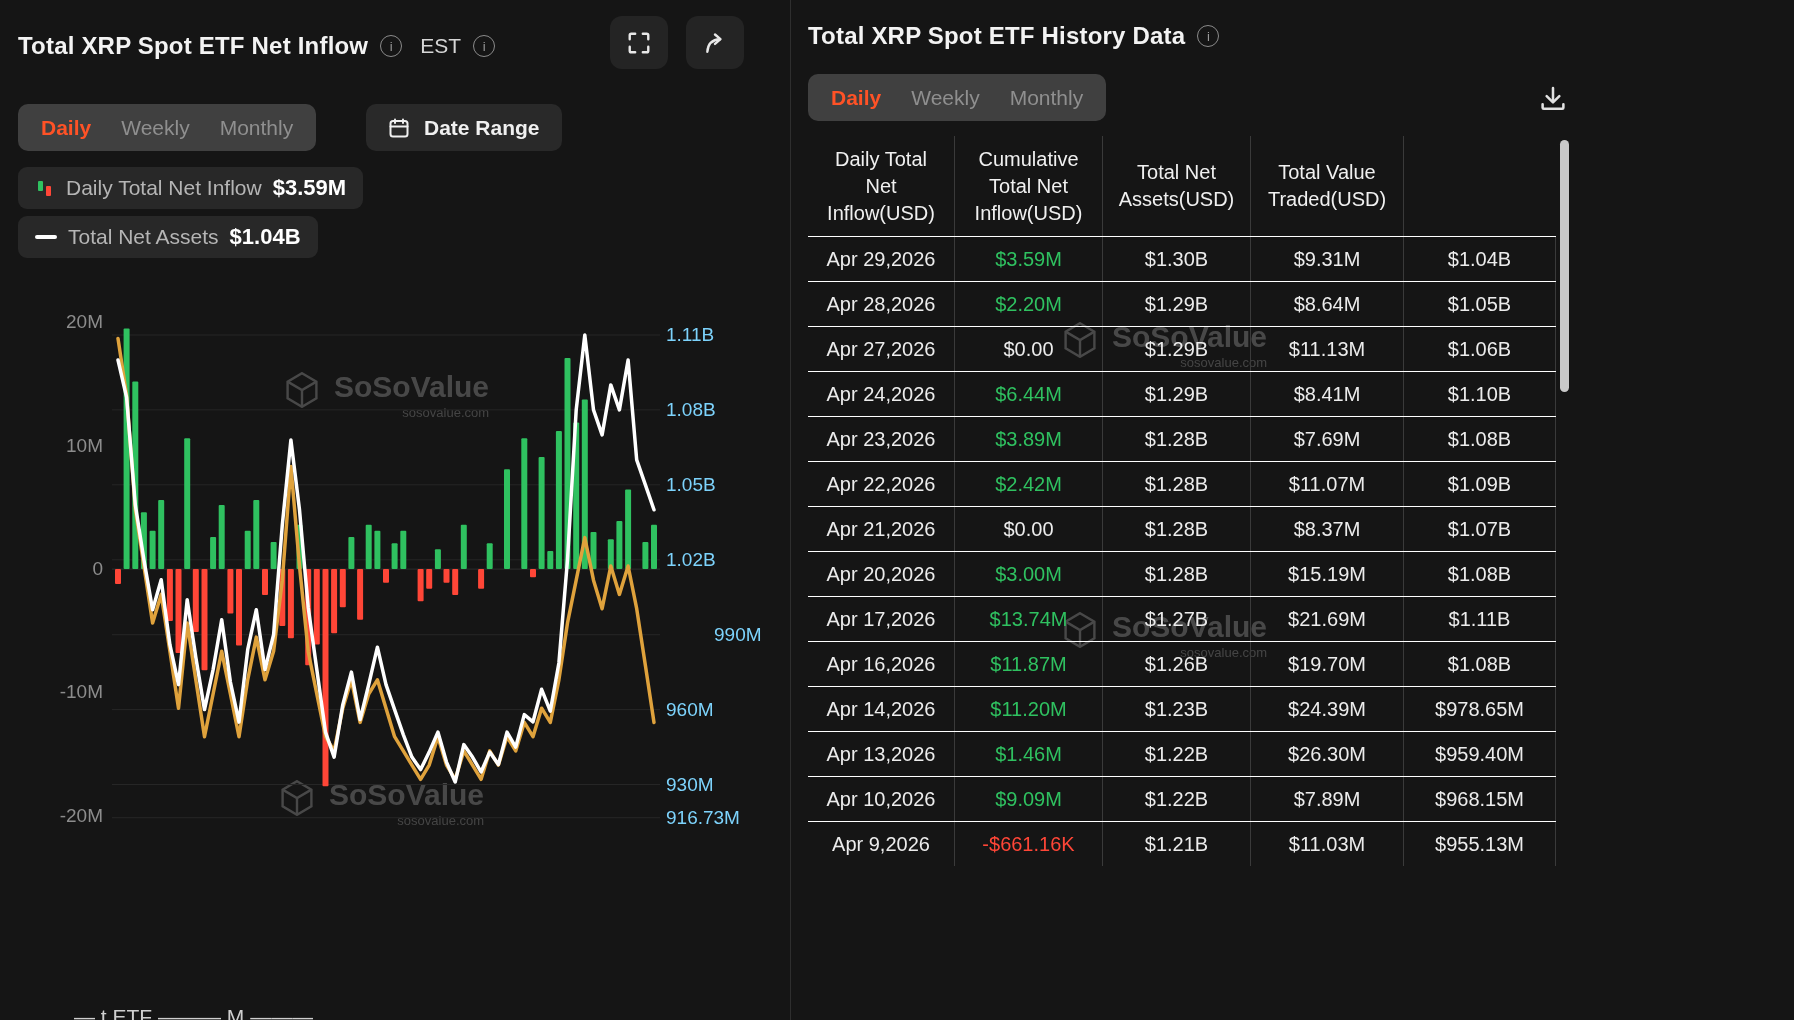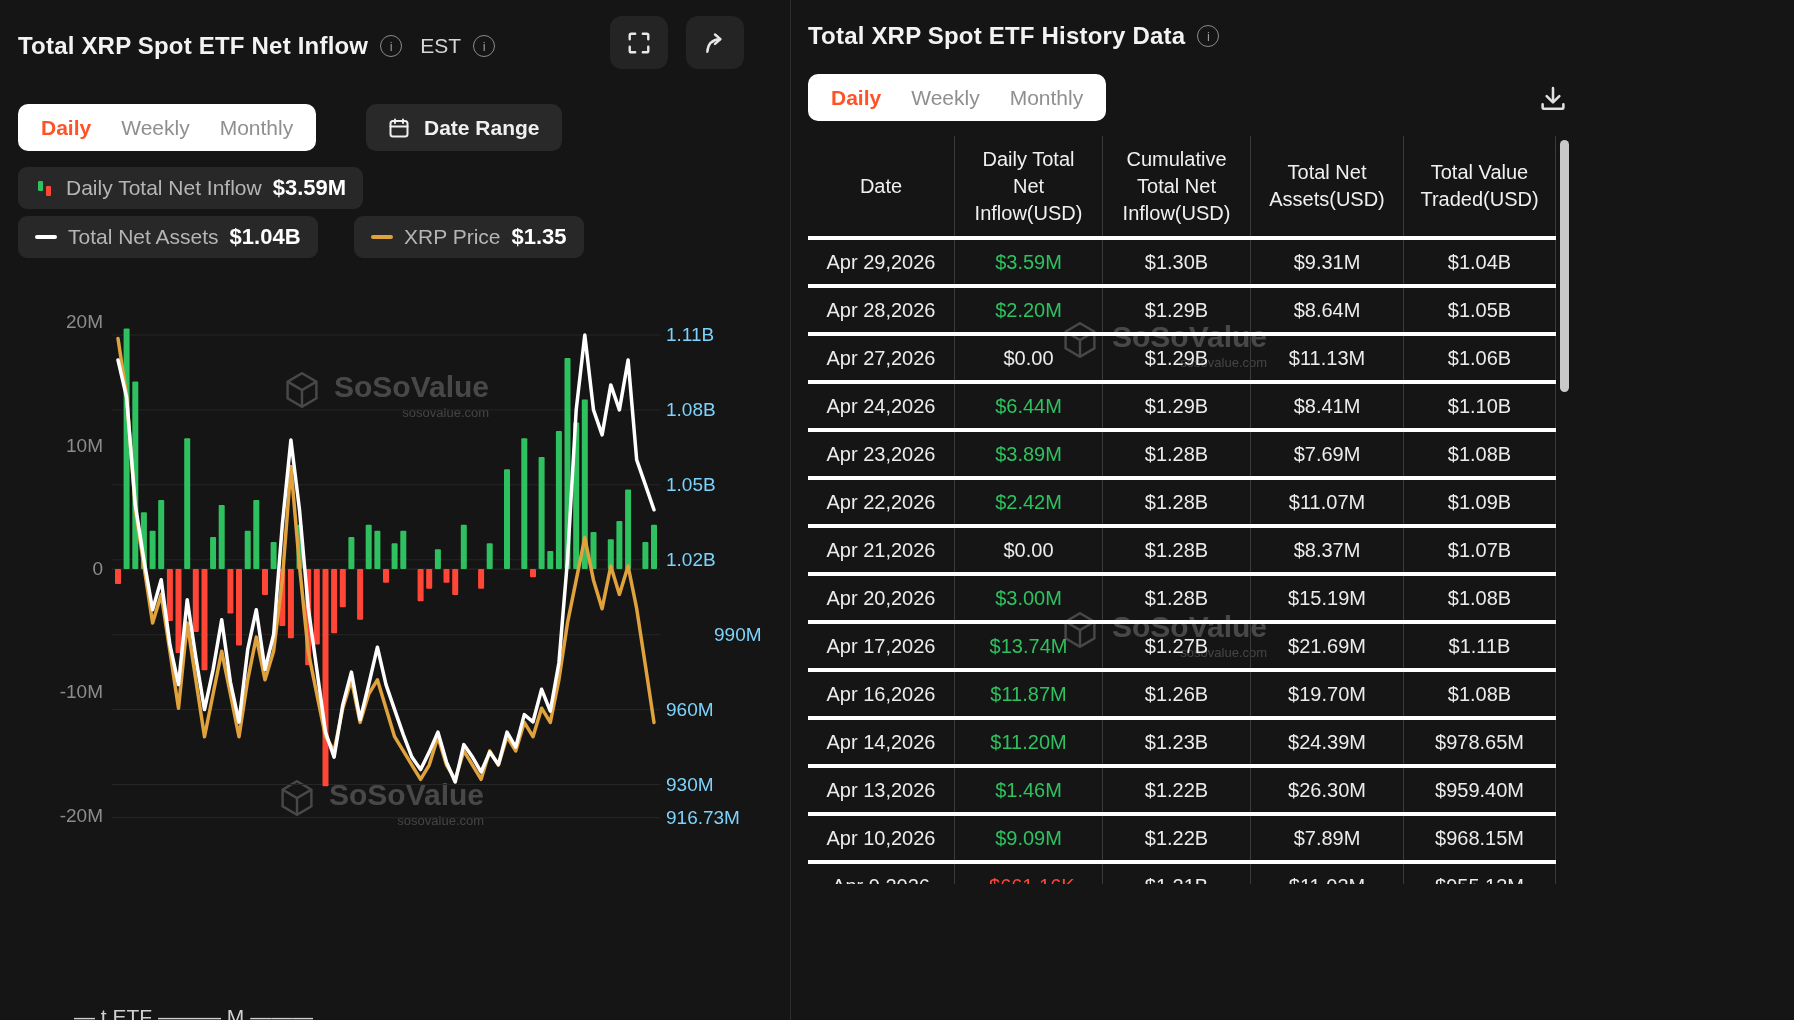--- a/index.html
+++ b/index.html
@@ -16,21 +16,21 @@
   .info-icon{width:20px;height:20px;border:1.5px solid #8a8a8a;border-radius:50%;
              color:#9a9a9a;font-size:13px;display:inline-flex;align-items:center;justify-content:center;
              cursor:pointer;flex:0 0 auto;}
   .est-label{color:#d6d6d6;font-size:21px;margin-left:6px;}
 
   .lp-header{position:absolute;left:18px;top:26px;height:40px;display:flex;align-items:center;gap:12px;}
   .lp-actions{position:absolute;left:610px;top:16px;display:flex;gap:18px;}
   .icon-btn{width:58px;height:53px;background:#242424;border:none;border-radius:12px;
             display:flex;align-items:center;justify-content:center;cursor:pointer;}
 
-  .seg{position:absolute;display:flex;align-items:center;background:#ffffff;border-radius:10px;height:47px;padding:0 8px;}
+  .seg{position:absolute;display:flex;align-items:center;background:#404040;border-radius:10px;height:47px;padding:0 8px;}
   .seg-lp{left:18px;top:104px;}
   .seg-rp{left:17px;top:74px;}
   .seg-item{padding:0 15px;font-size:21px;color:#8f8f8f;background:none;border:none;height:100%;cursor:pointer;}
   .seg-item.active{color:var(--accent);font-weight:700;}
 
   .date-range-btn{position:absolute;left:366px;top:104px;height:47px;background:#292929;border:none;
                   border-radius:10px;color:#f0f0f0;font-size:21px;font-weight:700;display:flex;
                   align-items:center;gap:14px;padding:0 22px;cursor:pointer;}
 
   .pill{position:absolute;height:42px;background:#282828;border-radius:9px;display:flex;align-items:center;
@@ -61,21 +61,21 @@
 
   .rp-header{position:absolute;left:17px;top:22px;display:flex;align-items:center;gap:12px;}
   .download-btn{position:absolute;right:30px;top:78px;width:42px;height:42px;background:none;border:none;cursor:pointer;
                 display:flex;align-items:center;justify-content:center;}
 
   .history-table{position:absolute;left:17px;top:136px;width:748px;height:748px;overflow:hidden;z-index:2;}
   .thead,.trow{display:grid;grid-template-columns:147px 148px 148px 153px 152px;}
   .thead{height:100px;}
   .th{display:flex;align-items:center;justify-content:center;text-align:center;font-size:20px;color:#f0f0f0;
       font-weight:500;border-right:1px solid #3a3a3a;padding:0 10px;line-height:1.35;}
-  .trow{height:44px;border-top:4px solid #ffffff;}
+  .trow{height:44px;border-top:1px solid #ffffff;}
   .td{display:flex;align-items:center;justify-content:center;font-size:20px;color:#ececec;
       border-right:1px solid #3a3a3a;white-space:nowrap;}
   .td.green{color:var(--green);}
   .td.red{color:var(--red);}
   .sb-thumb{position:absolute;left:769px;top:140px;width:9px;height:252px;background:#c9c9c9;border-radius:5px;cursor:pointer;}
 </style>
 </head>
 <body>
 
 <div class="app">
@@ -130,25 +130,20 @@
       <span class="lbl">Daily Total Net Inflow</span>
       <span class="val">$3.59M</span>
     </button>
 
     <button class="pill pill-2">
       <span class="dash dash-white"></span>
       <span class="lbl">Total Net Assets</span>
       <span class="val">$1.04B</span>
     </button>
 
-    <button class="pill pill-3">
-      <span class="dash dash-amber"></span>
-      <span class="lbl">XRP Price</span>
-      <span class="val">$1.35</span>
-    </button>
 
     <div class="wm" style="left:285px;top:372px">
       <svg width="34" height="36" viewBox="0 0 28 30" fill="none" stroke="#7c7c7c" stroke-width="2">
         <path d="M14 1 L26 8 V22 L14 29 L2 22 V8 Z"></path>
         <path d="M2 8 L14 15 L26 8"></path>
         <path d="M14 15 V29"></path>
       </svg>
       <span class="wm-col">
         <span class="wm-name">SoSoValue</span>
         <span class="wm-domain">sosovalue.com</span>
@@ -302,21 +297,20 @@
         <path d="M14 15 V29"></path>
       </svg>
       <span class="wm-col">
         <span class="wm-name">SoSoValue</span>
         <span class="wm-domain">sosovalue.com</span>
       </span>
     </div>
 
     <div class="history-table">
       <div class="thead">
-        <div class="th">Date</div>
         <div class="th">Daily Total Net Inflow(USD)</div>
         <div class="th">Cumulative Total Net Inflow(USD)</div>
         <div class="th">Total Net Assets(USD)</div>
         <div class="th">Total Value Traded(USD)</div>
       </div>
       <div id="table-rows">
           <div class="trow">
             <div class="td">Apr 29,2026</div>
             <div class="td green">$3.59M</div>
             <div class="td">$1.30B</div>

